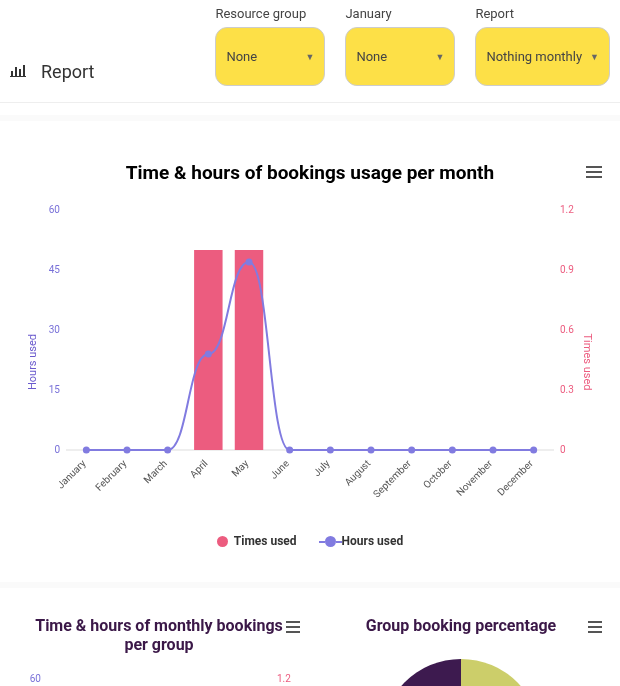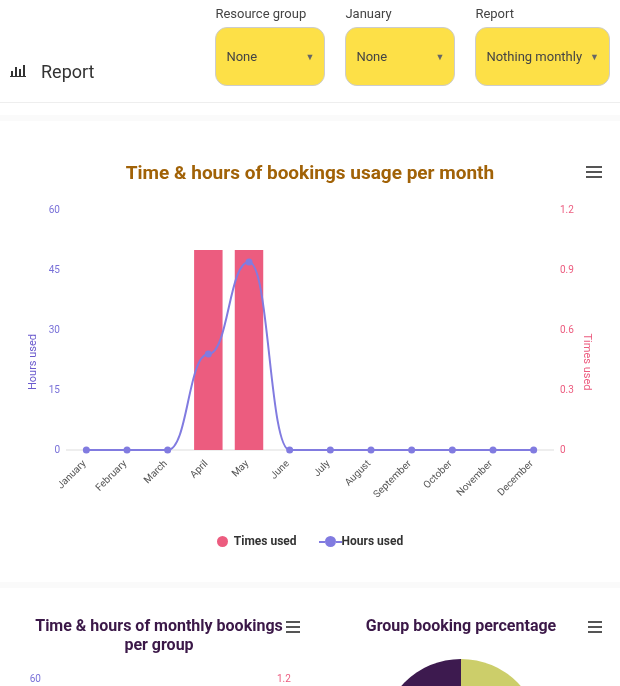--- a/index.html
+++ b/index.html
@@ -9,21 +9,21 @@
   .report-title { font-size: 18px; font-weight: 400; color: #333; margin-left: 7px; }
   .bar-icon svg { width: 16px; height: 16px; }
   .filter-group { display: flex; flex-direction: column; gap: 6px; }
   .filter-label { font-size: 13px; color: #444; }
   .dropdown { display: flex; align-items: center; justify-content: space-between; border: 1px solid #ccc; background: #fde047; padding: 21px 10px; font-size: 13px; color: #444; min-width: 110px; cursor: pointer; border-radius: 12px; }
   .dropdown .caret { font-size: 9px; color: #666; margin-left: 8px; }
   .dropdown.narrow { min-width: 110px; }
   .filter-spacer { flex: 1; }
   .chart-section { padding-top: 40px; border-top: 6px solid #fafafa; margin-top: 12px; }
   .chart-top { position: relative; padding: 0 24px; }
-  .chart-title-main { text-align: center; font-size: 19px; font-weight: 700; color: #a16207; }
+  .chart-title-main { text-align: center; font-size: 19px; font-weight: 700; color: #000000; }
   .hamburger { position: absolute; right: 18px; top: 2px; cursor: pointer; color: #555; }
   .hamburger div { width: 16px; height: 2px; background: #555; margin: 3px 0; }
   .plot-wrap { position: relative; margin: 18px 34px 0 34px; height: 320px; }
   svg.plot { width: 100%; height: 100%; display: block; }
   .axis-label-left { position: absolute; left: -30px; top: 50%; transform: translateY(-50%) rotate(-90deg); font-size: 11px; color: #6a5acd; }
   .axis-label-right { position: absolute; right: -30px; top: 50%; transform: translateY(-50%) rotate(90deg); font-size: 11px; color: #ec5c7f; }
   .legend { display: flex; justify-content: center; gap: 28px; margin-top: 12px; padding-bottom: 34px; font-size: 12px; font-weight: 700; color: #333; align-items: center; }
   .legend-item { display: flex; align-items: center; gap: 6px; }
   .swatch-bar { width: 11px; height: 11px; border-radius: 50%; background: #ec5c7f; display: inline-block; }
   .swatch-line { width: 11px; height: 11px; border-radius: 50%; background: #817be0; display: inline-block; position: relative; }

